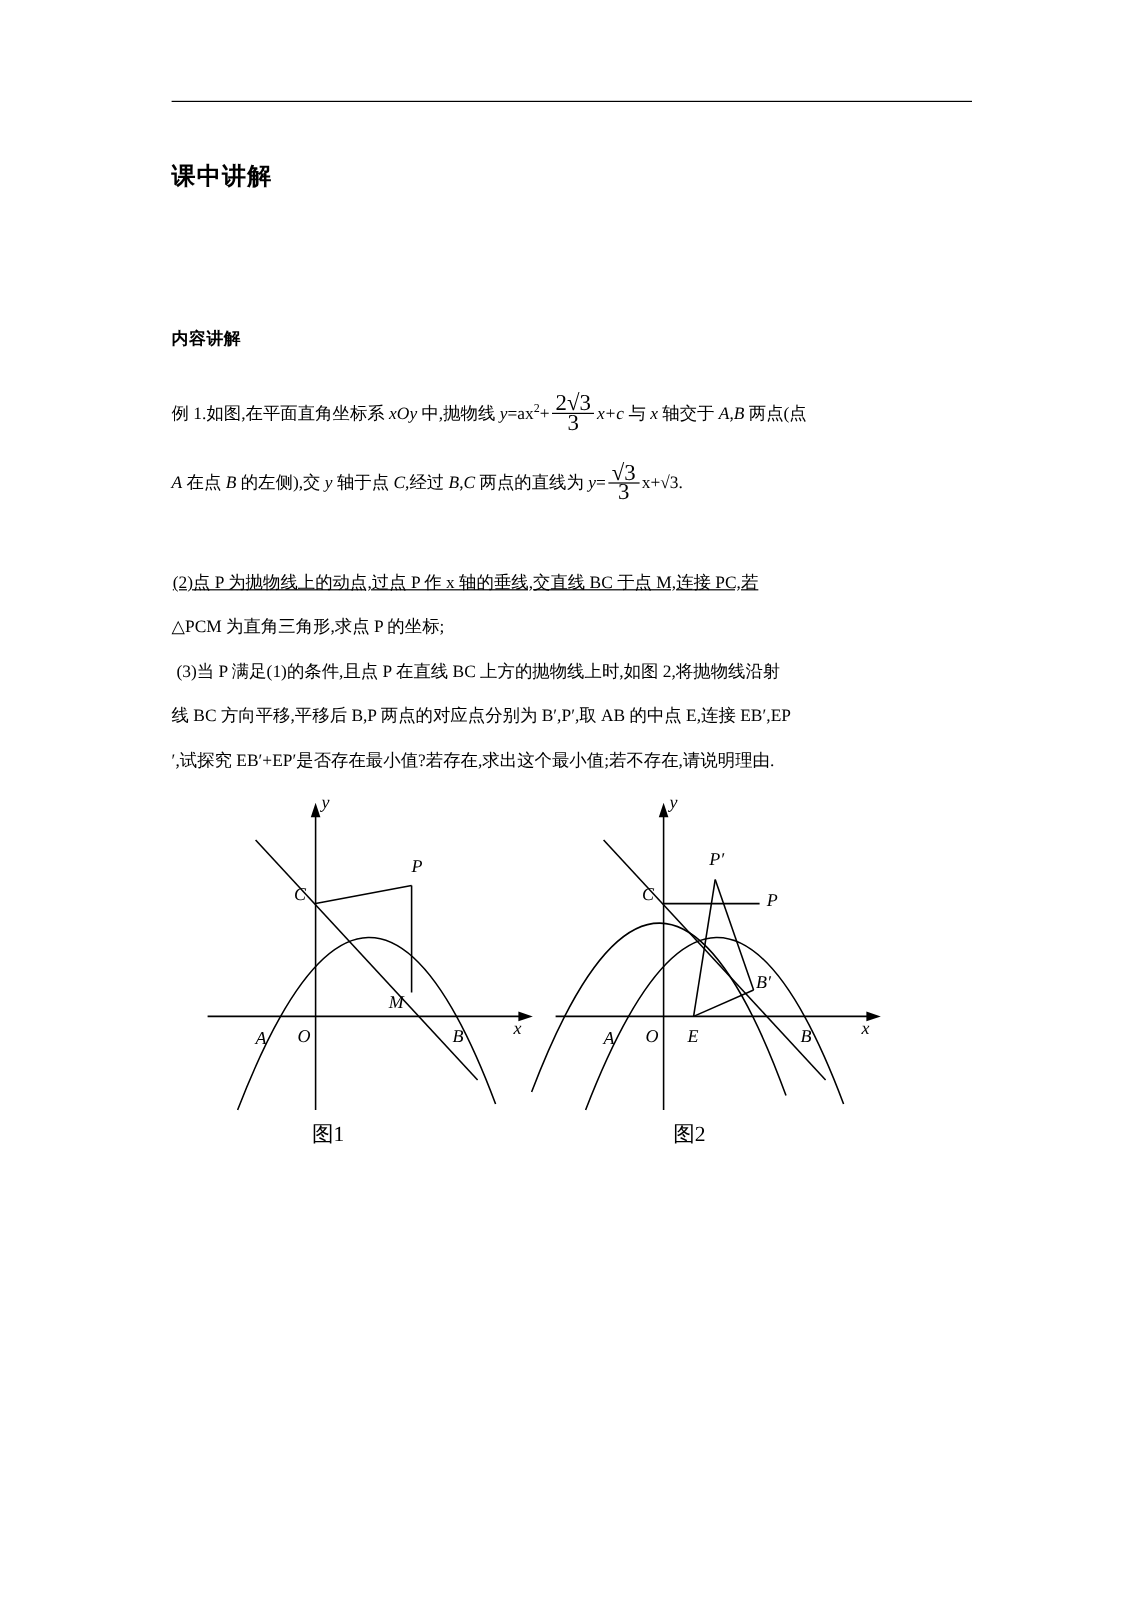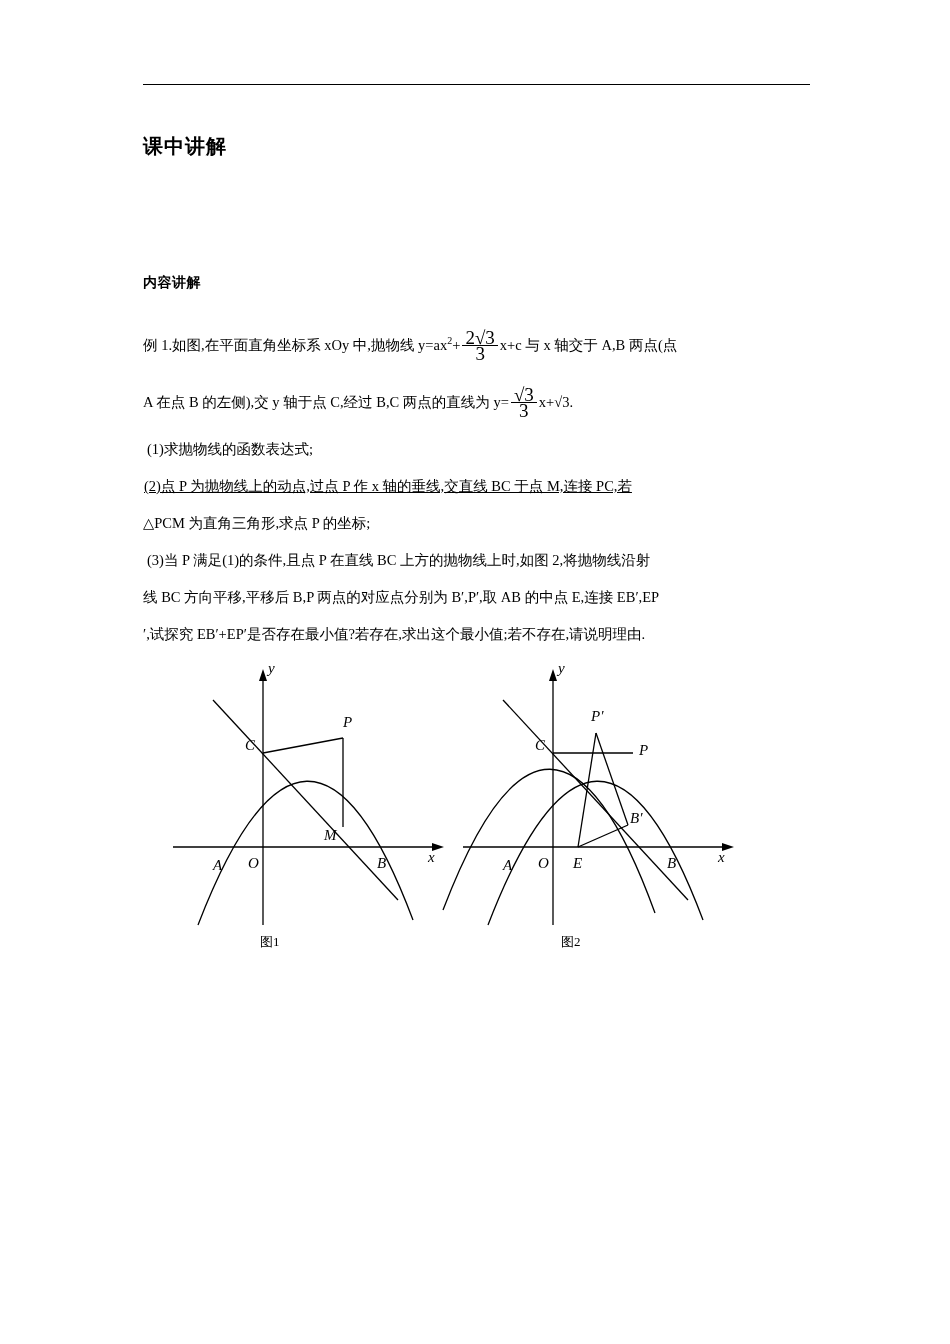--- a/index.html
+++ b/index.html
@@ -32,39 +32,39 @@
     position:absolute;left:143px;top:274px;
     font-family:Liberation Sans, sans-serif;
     font-weight:bold;font-size:14px;letter-spacing:0.5px;
   }
   .para{
     position:absolute;
     font-size:14.5px;
     line-height:22px;
     text-align:justify;
   }
-  .it{}
+  .it{font-style:italic;}
   .frac{
     display:inline-block;
     vertical-align:middle;
     text-align:center;
     font-size:19px;
     line-height:15px;
     margin:0 2px;
     position:relative;
     top:-1px;
   }
   .frac .num{display:block;padding:0 3px;}
   .frac .den{display:block;border-top:1px solid #000;padding:0 3px;}
   .figwrap{
     position:absolute;left:143px;top:655px;width:667px;height:300px;
   }
   .figcap{
     position:absolute;
-    font-size:13px;
+    font-size:18px;
   }
 </style>
 </head>
 <body>
 
 <div class="page">
 
   <div class="rule"></div>
 
   <div class="h1">课中讲解</div>
@@ -73,21 +73,20 @@
   <div class="h3">内容讲解</div>
 
   <div class="para" style="left:143px;top:330px;width:680px;">
     <span>例 1.如图,在平面直角坐标系 </span><span class="it">xOy</span><span> 中,抛物线 </span><span class="it">y</span><span>=ax</span><sup style="font-size:10px">2</sup><span>+</span><span class="frac"><span class="num">2√3</span><span class="den">3</span></span><span class="it">x+c</span><span> 与 </span><span class="it">x</span><span> 轴交于 </span><span class="it">A</span><span>,</span><span class="it">B</span><span> 两点(点</span>
   </div>
 
   <div class="para" style="left:143px;top:388px;width:680px;">
     <span class="it">A</span><span> 在点 </span><span class="it">B</span><span> 的左侧),交 </span><span class="it">y</span><span> 轴于点 </span><span class="it">C</span><span>,经过 </span><span class="it">B</span><span>,</span><span class="it">C</span><span> 两点的直线为 </span><span class="it">y</span><span>=</span><span class="frac"><span class="num">√3</span><span class="den">3</span></span><span>x+√3</span><span>.</span>
   </div>
 
-  <div class="para" style="left:147px;top:438px;width:680px;">(1)求抛物线的函数表达式;</div>
   <div class="para" style="left:144px;top:475px;width:690px;text-decoration:underline;">(2)点 P 为抛物线上的动点,过点 P 作 x 轴的垂线,交直线 BC 于点 M,连接 PC,若</div>
   <div class="para" style="left:143px;top:512px;width:690px;">△PCM 为直角三角形,求点 P 的坐标;</div>
   <div class="para" style="left:147px;top:549px;width:700px;">(3)当 P 满足(1)的条件,且点 P 在直线 BC 上方的抛物线上时,如图 2,将抛物线沿射</div>
   <div class="para" style="left:143px;top:623px;width:700px;">′,试探究 EB′+EP′是否存在最小值?若存在,求出这个最小值;若不存在,请说明理由.</div>
   <div class="para" style="left:143px;top:586px;width:700px;">线 BC 方向平移,平移后 B,P 两点的对应点分别为 B′,P′,取 AB 的中点 E,连接 EB′,EP</div>
 
   <div class="figwrap">
     <svg width="667" height="300" viewBox="0 0 667 300">
 
       <g>

